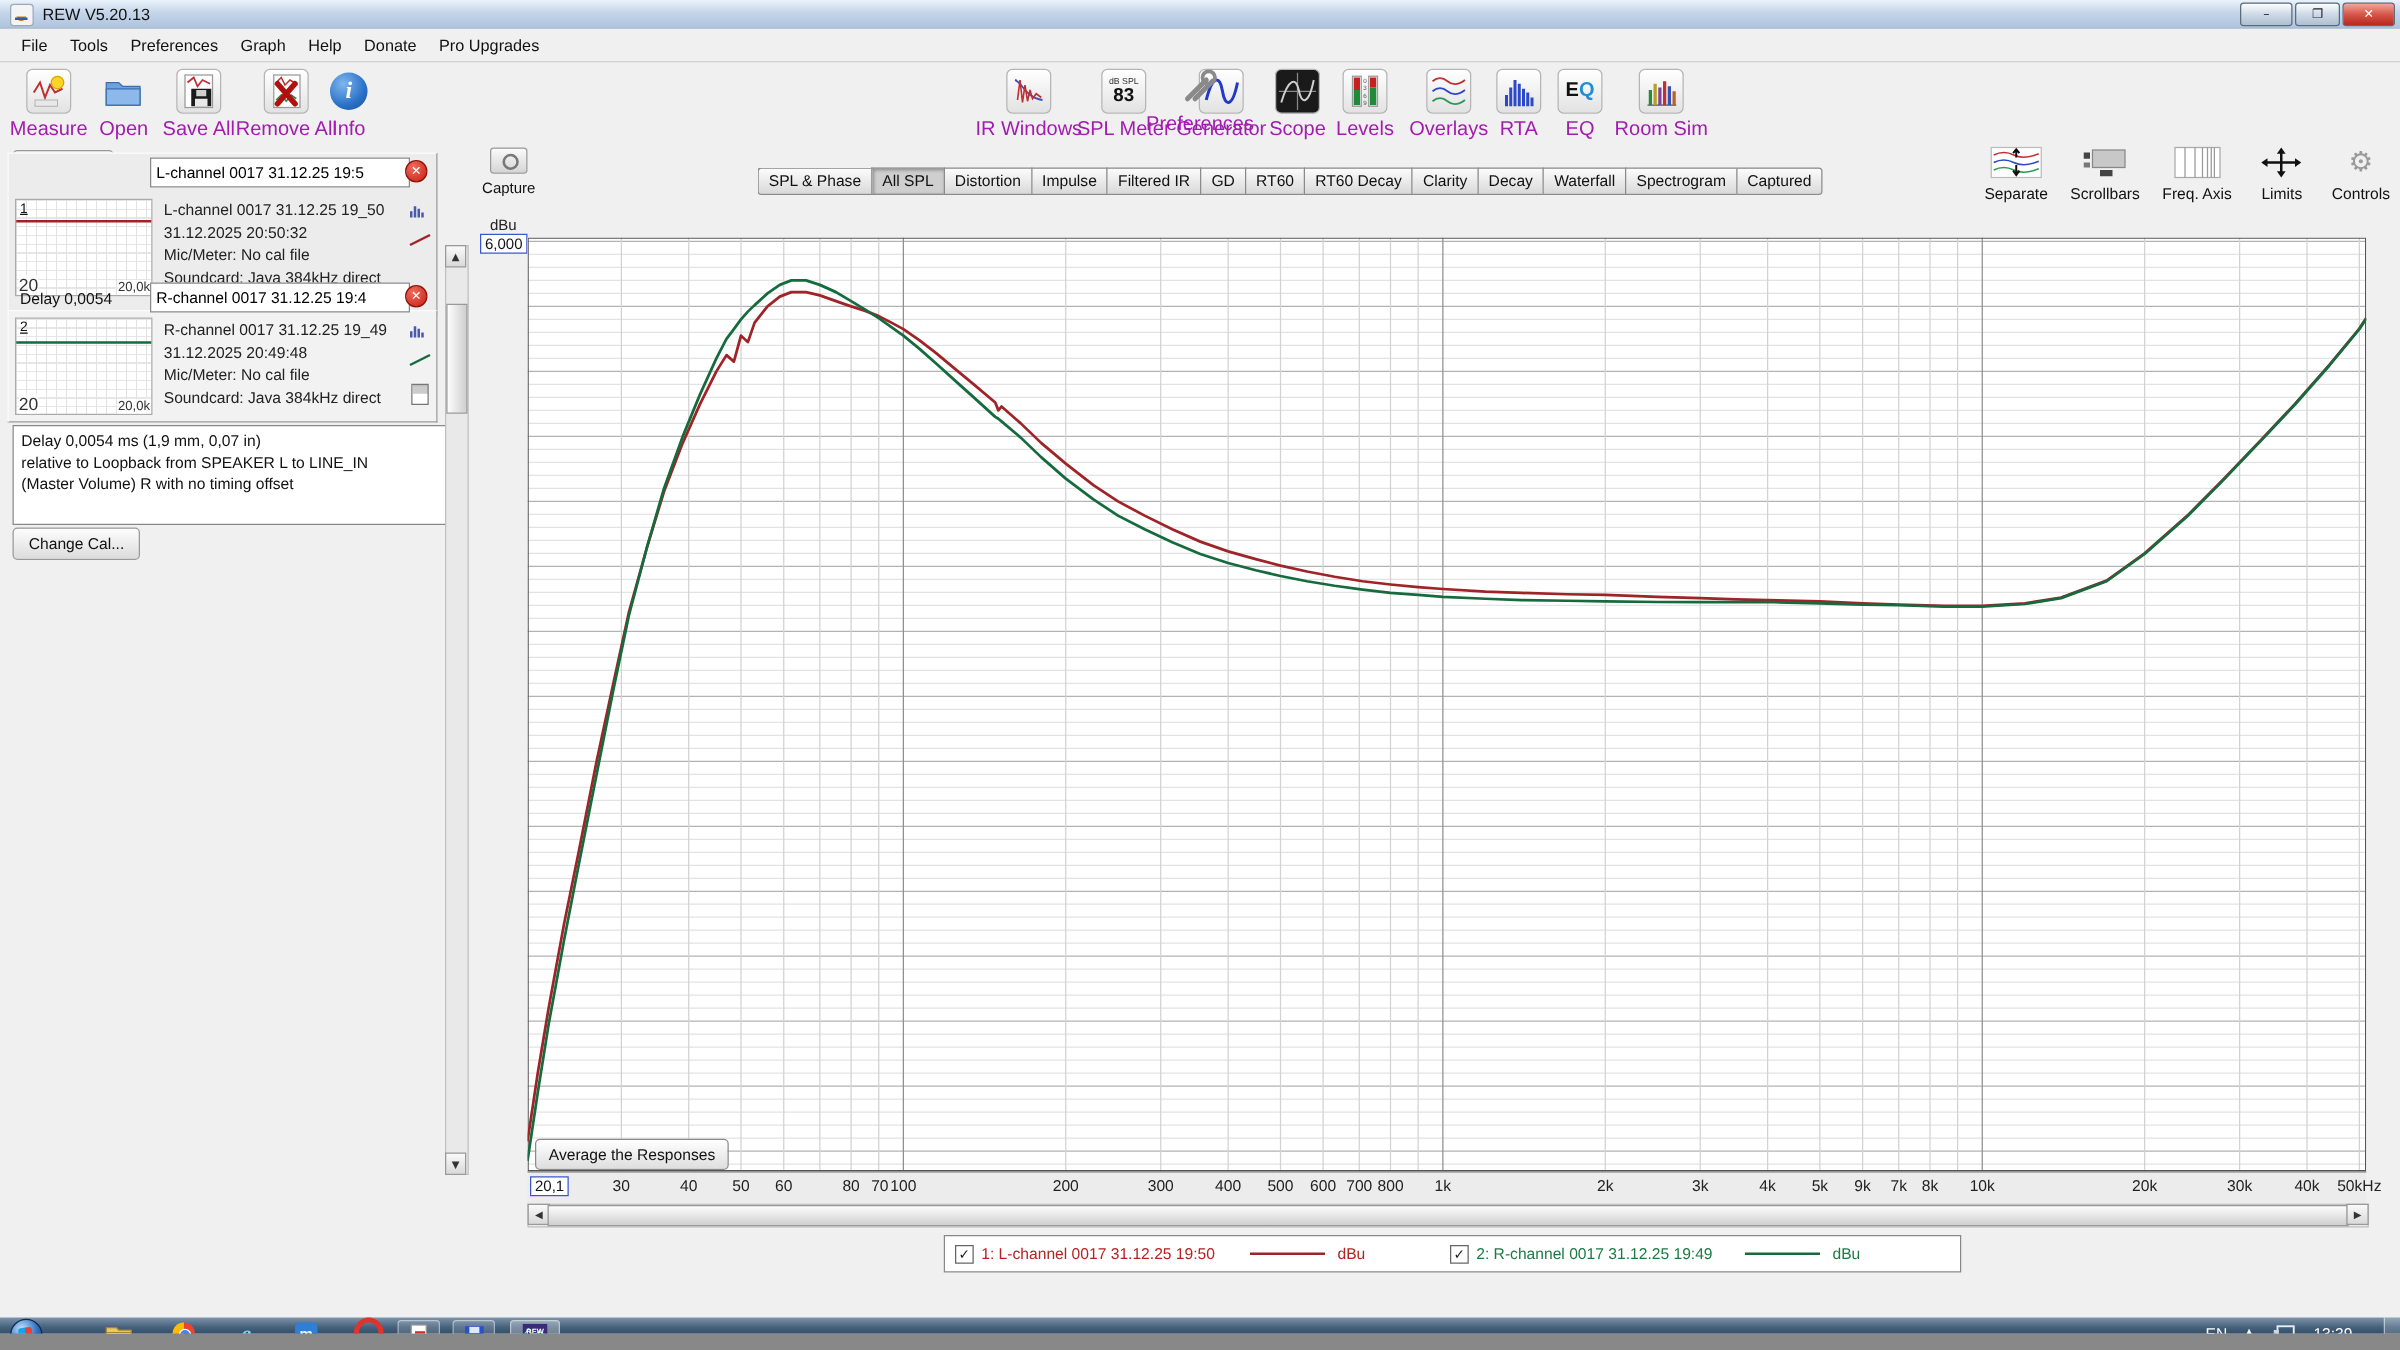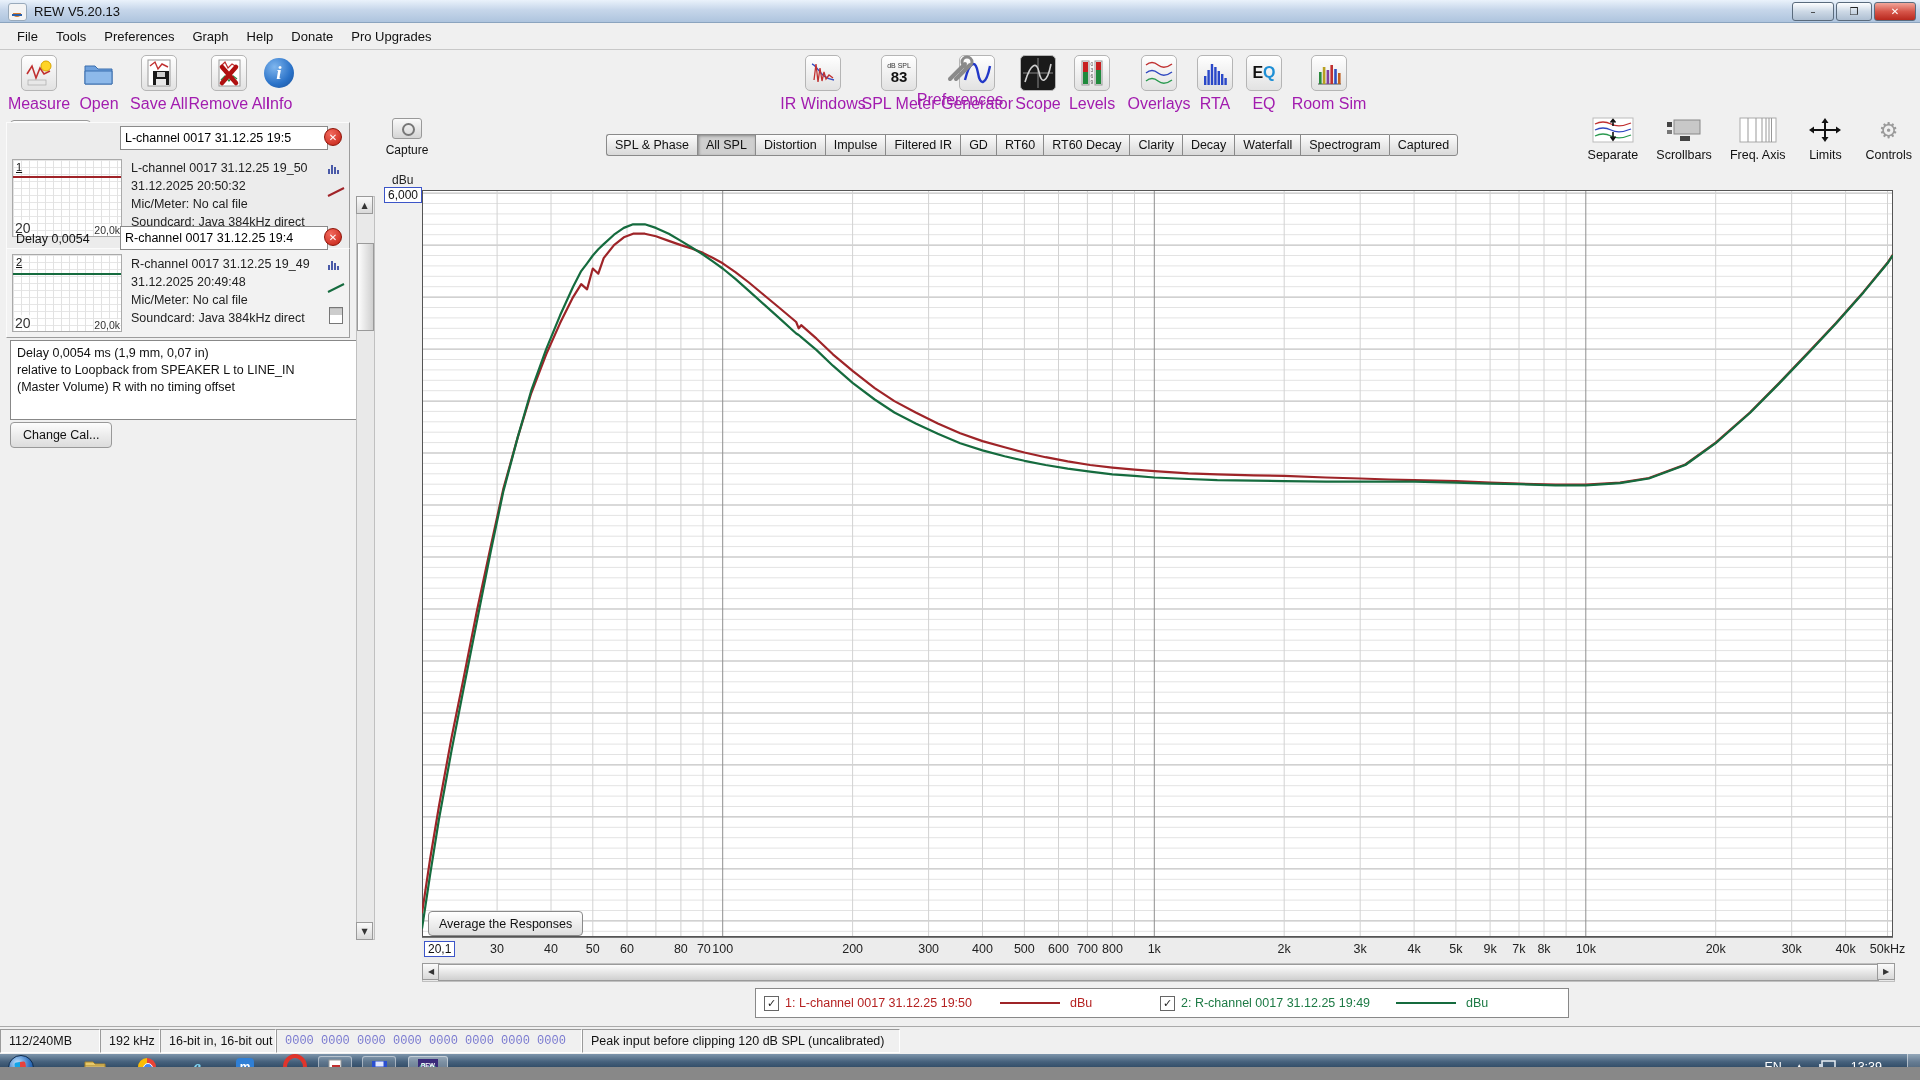--- a/index.html
+++ b/index.html
@@ -656,27 +656,20 @@
       <div class="leg-unit" style="color:#b52222">dBu</div>
     </div>
     <div style="display:flex;align-items:center;width:400px;">
       <div class="cb">✓</div>
       <div class="leg-lab" style="color:#1d7a45;width:205px;">2: R-channel 0017 31.12.25 19:49</div>
       <div class="leg-line" style="background:#156b3e"></div>
       <div class="leg-unit" style="color:#1d7a45">dBu</div>
     </div>
   </div>
 
-  <div class="abs" id="statusbar">
-    <div class="st-cell" style="width:82px">112/240MB</div>
-    <div class="st-cell" style="width:42px">192 kHz</div>
-    <div class="st-cell" style="width:98px">16-bit in, 16-bit out</div>
-    <div class="st-cell" style="width:288px;color:#7a7ad0;font-family:'Liberation Mono',monospace;font-size:12px;">0000 0000  0000 0000  0000 0000  0000 0000</div>
-    <div class="st-cell" style="width:300px">Peak input before clipping 120 dB SPL (uncalibrated)</div>
-  </div>
 
   <div class="abs" id="taskbar">
     <div id="start-orb"></div>
     <div class="tb-app" style="left:82px">
       <svg width="22" height="18">
           <path d="M1 4 h8 l2 2 h10 v11 h-20 z" fill="#e8c96a" stroke="#a8842a"></path>
           <path d="M1 8 h20 v9 h-20 z" fill="#f6e3a2" stroke="#a8842a"></path>
         </svg>
     </div>
     <div class="tb-app" style="left:134px">

